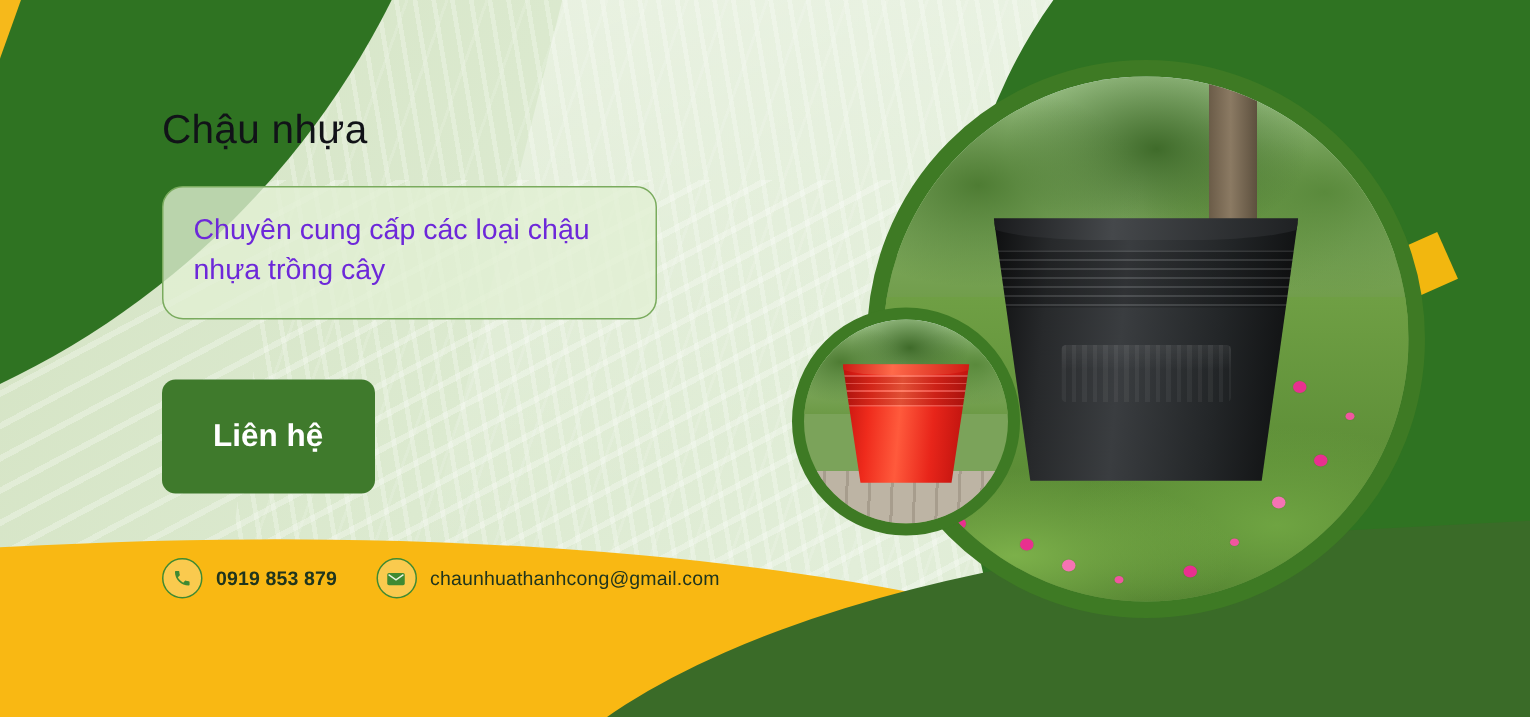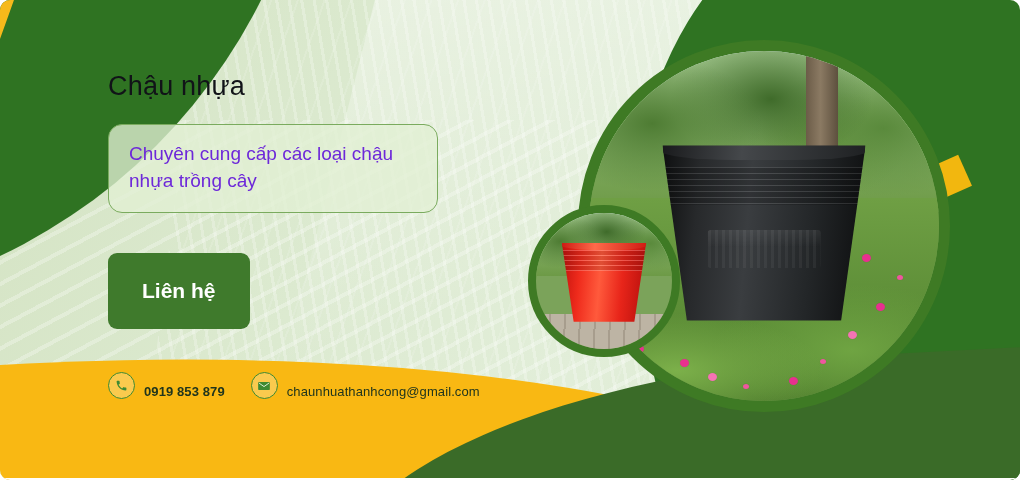--- a/index.html
+++ b/index.html
@@ -7,21 +7,20 @@
     padding: 0;
     background: #ffffff;
   }
   #banner {
     position: relative;
     width: 1020px;
     height: 480px;
     overflow: hidden;
     font-family: "Liberation Sans", sans-serif;
     background: #dfeacd;
-    border-radius: 10px;
   }
 
   
   .bg-base {
     position: absolute;
     inset: 0;
     background:
       linear-gradient(115deg, #d4e3c3 0%, #dcead0 35%, #e2eed9 60%, #d9e7cc 100%);
   }
   .bg-building {
@@ -211,21 +210,21 @@
     position: absolute;
     left: 108px;
     top: 372px;
     display: flex;
     align-items: center;
     gap: 26px;
     z-index: 20;
   }
   .contact-item {
     display: flex;
-    align-items: flex-end;
+    align-items: center;
     gap: 9px;
   }
   .c-icon {
     width: 25px;
     height: 25px;
     border: 1.6px solid #3f8a32;
     border-radius: 50%;
     display: flex;
     align-items: center;
     justify-content: center;

